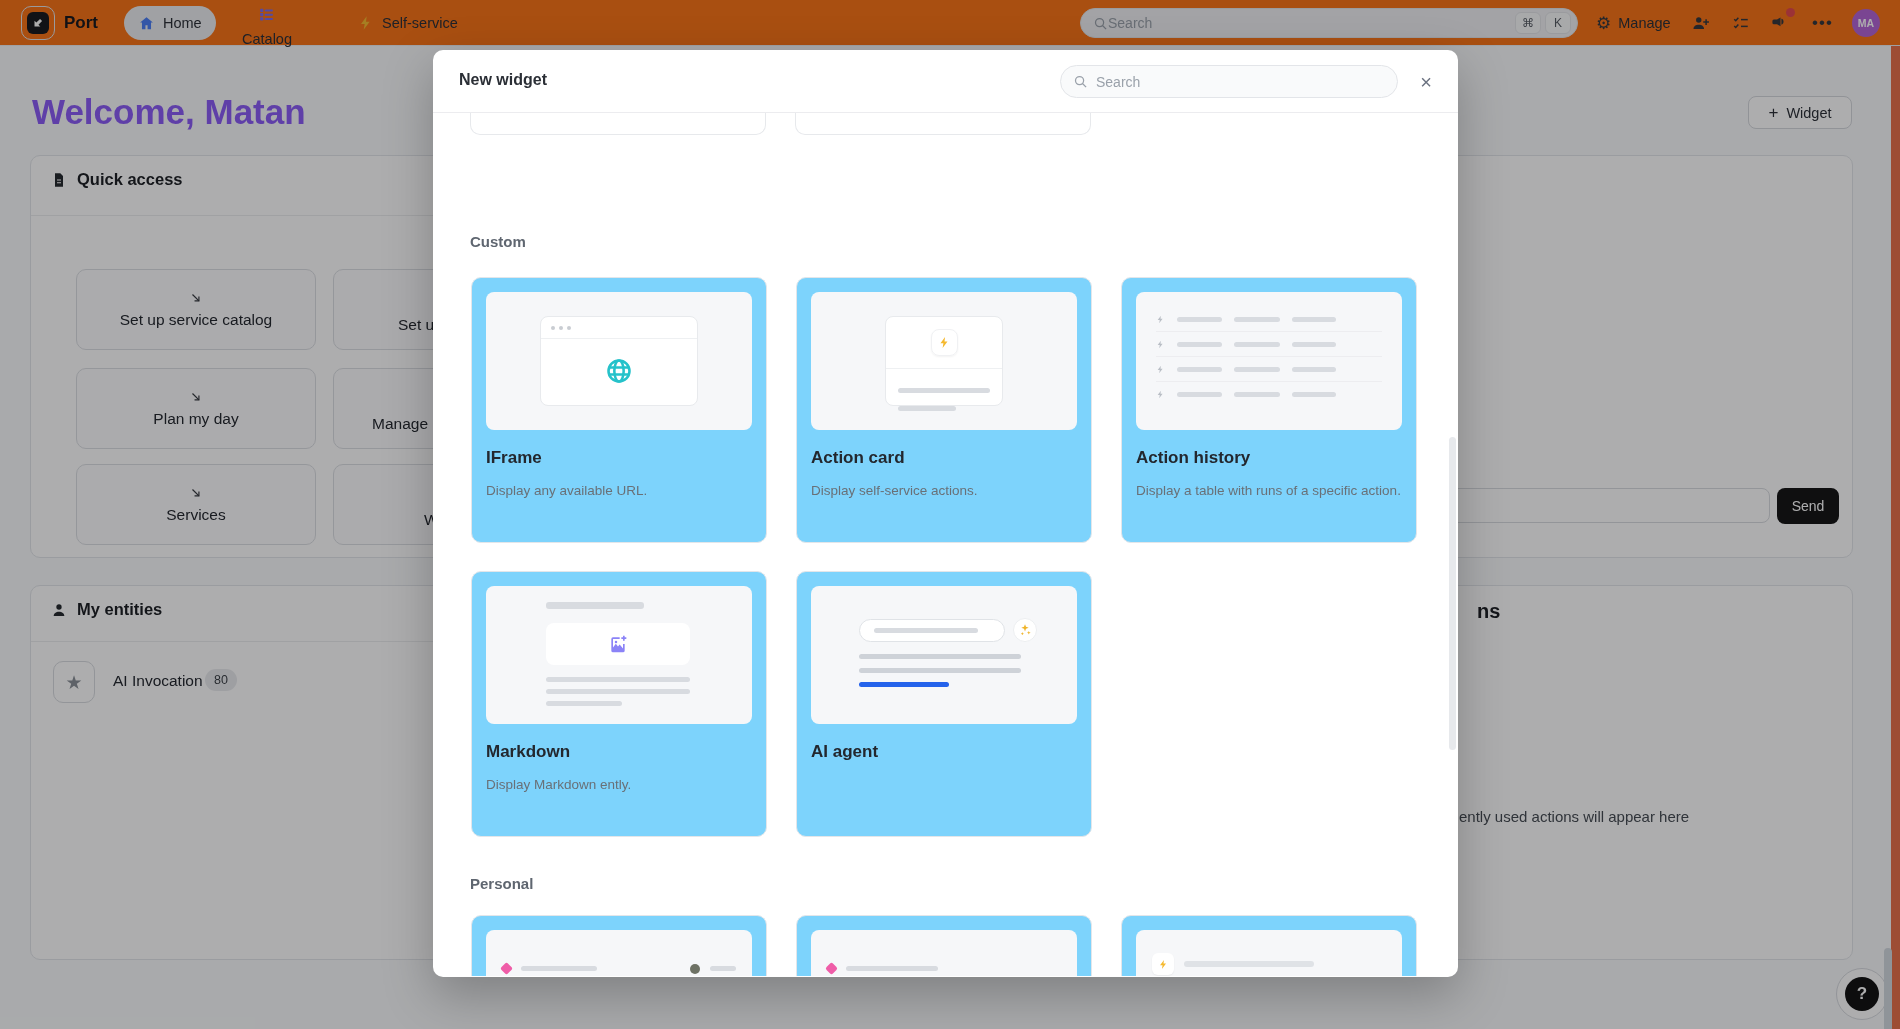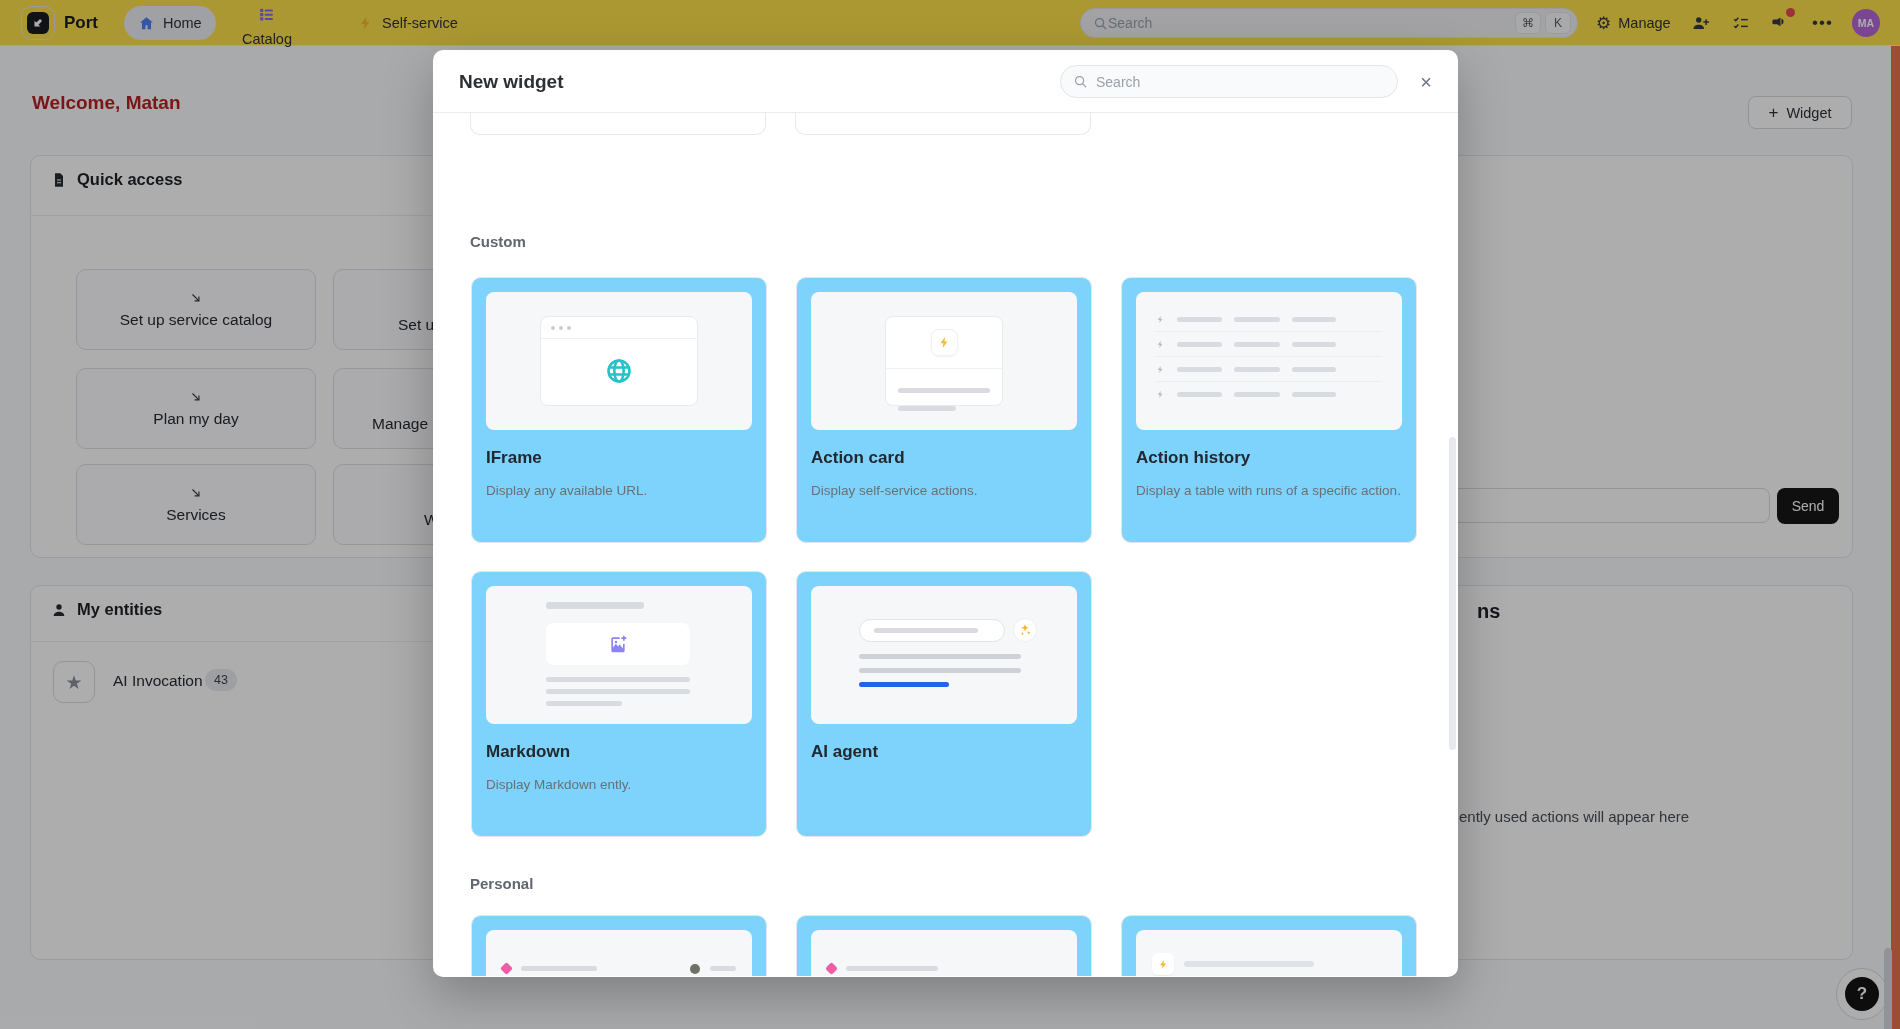--- a/index.html
+++ b/index.html
@@ -1,37 +1,37 @@
 <!DOCTYPE html>
 <html><head>
 <meta charset="utf-8">
 <style>
   * { margin:0; padding:0; box-sizing:border-box; }
   body { background:#555; font-family:"Liberation Sans","DejaVu Sans",sans-serif; }
   .canvas { position:relative; width:1900px; height:1029px; overflow:hidden; background:#fafbfc; }
 
   
-  .navbar { position:absolute; left:0; top:0; width:1900px; height:46px; background:#fde047; border-bottom:1px solid #eceef1; z-index:1; }
+  .navbar { position:absolute; left:0; top:0; width:1900px; height:46px; background:#f97316; border-bottom:1px solid #eceef1; z-index:1; }
   .logo-box { position:absolute; left:21px; top:6px; width:34px; height:34px; border:1px solid #e3e5e8; border-radius:10px; display:flex; align-items:center; justify-content:center; }
   .logo-inner { width:22px; height:22px; background:#17191d; border-radius:6px; display:flex; align-items:center; justify-content:center; }
   .brand { position:absolute; left:64px; top:13px; font-size:17px; font-weight:700; color:#17191d; }
   .navtab { position:absolute; top:6px; height:34px; display:flex; align-items:center; gap:8px; padding:0 14px; border-radius:18px; font-size:14.5px; font-weight:500; color:#2b2f36; cursor:pointer; }
   .navtab.active { background:#eceef0; }
   .nav-search { position:absolute; left:1080px; top:8px; width:498px; height:30px; background:#f0f1f3; border:1px solid #e3e5e8; border-radius:15px; display:flex; align-items:center; padding:0 6px 0 12px; }
   .nav-search input { flex:1; border:none; outline:none; background:transparent; font-size:14px; color:#3a3f45; font-family:inherit; }
   .nav-search input::placeholder { color:#9aa1aa; }
   .key-badge { width:26px; height:22px; background:#f8f9fa; border:1px solid #e3e5e8; border-radius:6px; display:flex; align-items:center; justify-content:center; font-size:12px; color:#555b62; margin-left:4px; }
   .nav-right-item { position:absolute; top:0; height:46px; display:flex; align-items:center; gap:7px; font-size:14.5px; color:#2b2f36; cursor:pointer; }
   .avatar { position:absolute; left:1852px; top:9px; width:28px; height:28px; border-radius:50%; background:#b465d6; color:#fff; font-size:10.5px; font-weight:700; display:flex; align-items:center; justify-content:center; }
   .red-dot { position:absolute; left:1786px; top:8px; width:9px; height:9px; border-radius:50%; background:#e5484d; }
   .gear-glyph { font-family:"DejaVu Sans",sans-serif; font-size:17px; color:#33373c; }
   .ellipsis-glyph { font-size:17px; color:#33373c; letter-spacing:1px; }
 
   
-  .welcome { position:absolute; left:32px; top:92px; font-size:19px; font-weight:700; color:#b91c1c; }
+  .welcome { position:absolute; left:32px; top:92px; font-size:35px; font-weight:700; color:#8b5cf6; }
   .widget-btn { position:absolute; left:1748px; top:96px; width:104px; height:33px; background:#fff; border:1px solid #d5d8dd; border-radius:8px; display:flex; align-items:center; justify-content:center; gap:8px; font-size:14.5px; color:#2b2f36; cursor:pointer; }
   .bgcard { position:absolute; background:#fff; border:1px solid #e3e6ea; border-radius:10px; }
   .bgcard-header { position:absolute; left:20px; top:14px; display:flex; align-items:center; gap:10px; font-size:16.5px; font-weight:700; color:#1b1e23; }
   .bgcard-divider { position:absolute; left:0; right:0; height:1px; background:#ecedef; }
   .qa-btn { position:absolute; width:240px; height:81px; border:1px solid #dcdfe3; border-radius:10px; background:#fdfdfe; display:flex; flex-direction:column; align-items:center; justify-content:center; gap:6px; font-size:15.5px; color:#23272e; cursor:pointer;margin-top:12px; }
   .qa-btn .frag { position:absolute; top:46px; font-size:15.5px; color:#23272e; }
   .entity-iconbox { position:absolute; left:22px; top:75px; width:42px; height:42px; border:1px solid #d9dce0; border-radius:10px; display:flex; align-items:center; justify-content:center; font-size:19px; color:#8a9097; background:#fff; }
   .entity-label { position:absolute; left:82px; top:86px; font-size:15.5px; color:#23272e; }
   .count-badge { position:absolute; left:174px; top:83px; height:22px; padding:0 9px; background:#e9ebee; border-radius:11px; font-size:12.5px; color:#3a3f45; display:flex; align-items:center; }
   .chat-input { position:absolute; left:1220px; top:488px; width:550px; height:35px; background:#fff; border:1px solid #d9dce0; border-radius:8px; font-size:14px; padding:0 12px; outline:none; font-family:inherit; }
@@ -42,21 +42,21 @@
   .help-inner { width:34px; height:34px; border-radius:50%; background:#111; color:#fff; font-size:17px; font-weight:700; display:flex; align-items:center; justify-content:center; }
   .orange-strip { position:absolute; left:1891px; top:46px; width:9px; height:983px; background:#e8714a; }
 
   
   .overlay { position:absolute; inset:0; background:rgba(5,7,10,0.33); z-index:50; }
   .page-scroll-thumb { position:absolute; left:1884px; top:948px; width:8px; height:81px; background:#8f9499; border-radius:4px 4px 0 0; z-index:60; }
 
   
   .modal { position:absolute; left:433px; top:50px; width:1025px; height:927px; background:#fff; border-radius:10px; box-shadow:0 18px 50px rgba(0,0,0,0.25); z-index:100; }
   .modal-header { position:relative; height:63px; border-bottom:1px solid #ececef; }
-  .modal-title { position:absolute; left:26px; top:21px; font-size:19px; font-weight:700; color:#2b2f36; }
+  .modal-title { position:absolute; left:26px; top:21px; font-size:16px; font-weight:700; color:#2b2f36; }
   .modal-search { position:absolute; left:627px; top:15px; width:338px; height:33px; background:#f9fafb; border:1px solid #e3e5e9; border-radius:17px; display:flex; align-items:center; padding:0 12px; gap:8px; }
   .modal-search input { flex:1; border:none; outline:none; background:transparent; font-size:14px; color:#3a3f45; font-family:inherit; }
   .modal-search input::placeholder { color:#9aa1aa; }
   .modal-close { position:absolute; left:978px; top:17px; width:30px; height:30px; display:flex; align-items:center; justify-content:center; font-size:20px; color:#6b7280; cursor:pointer; }
   .modal-body { position:relative; height:863px; overflow:hidden; }
   .partial-card-top { position:absolute; top:0; height:22px; width:296px; border:1px solid #e7e9ec; border-top:none; border-radius:0 0 10px 10px; }
   .section-label { position:absolute; font-size:15px; font-weight:600; color:#5f6670; }
   .wcard { position:absolute; width:296px; height:266px; border:1px solid #e3e6ea; border-radius:10px; background:#7dd3fc; cursor:pointer; }
   .wpreview { position:absolute; left:14px; top:14px; width:266px; height:138px; background:#f6f7f9; border-radius:8px; overflow:hidden; }
   .wtitle { position:absolute; left:14px; top:170px; font-size:17px; font-weight:700; color:#23272e; }
@@ -245,21 +245,21 @@
           <svg width="16" height="16" viewBox="0 0 24 24" fill="#24292e">
             <circle cx="12" cy="7.5" r="4"></circle>
             <path d="M4 21c0-4 3.5-6.5 8-6.5s8 2.5 8 6.5z"></path>
           </svg>
         </span>
       <span>My entities</span>
     </div>
     <div class="bgcard-divider" style="top:55px;"></div>
     <div class="entity-iconbox">★</div>
     <div class="entity-label">AI Invocation</div>
-    <div class="count-badge">43</div>
+    <div class="count-badge">80</div>
   </div>
 
   <div class="bgcard" style="left:650px; top:585px; width:1203px; height:375px;"></div>
   <div class="frag-ns">ns</div>
   <div class="frag-recent">ently used actions will appear here</div>
 
   <div class="orange-strip"></div>
 
   <div class="help-btn">
     <div class="help-inner">?</div>

